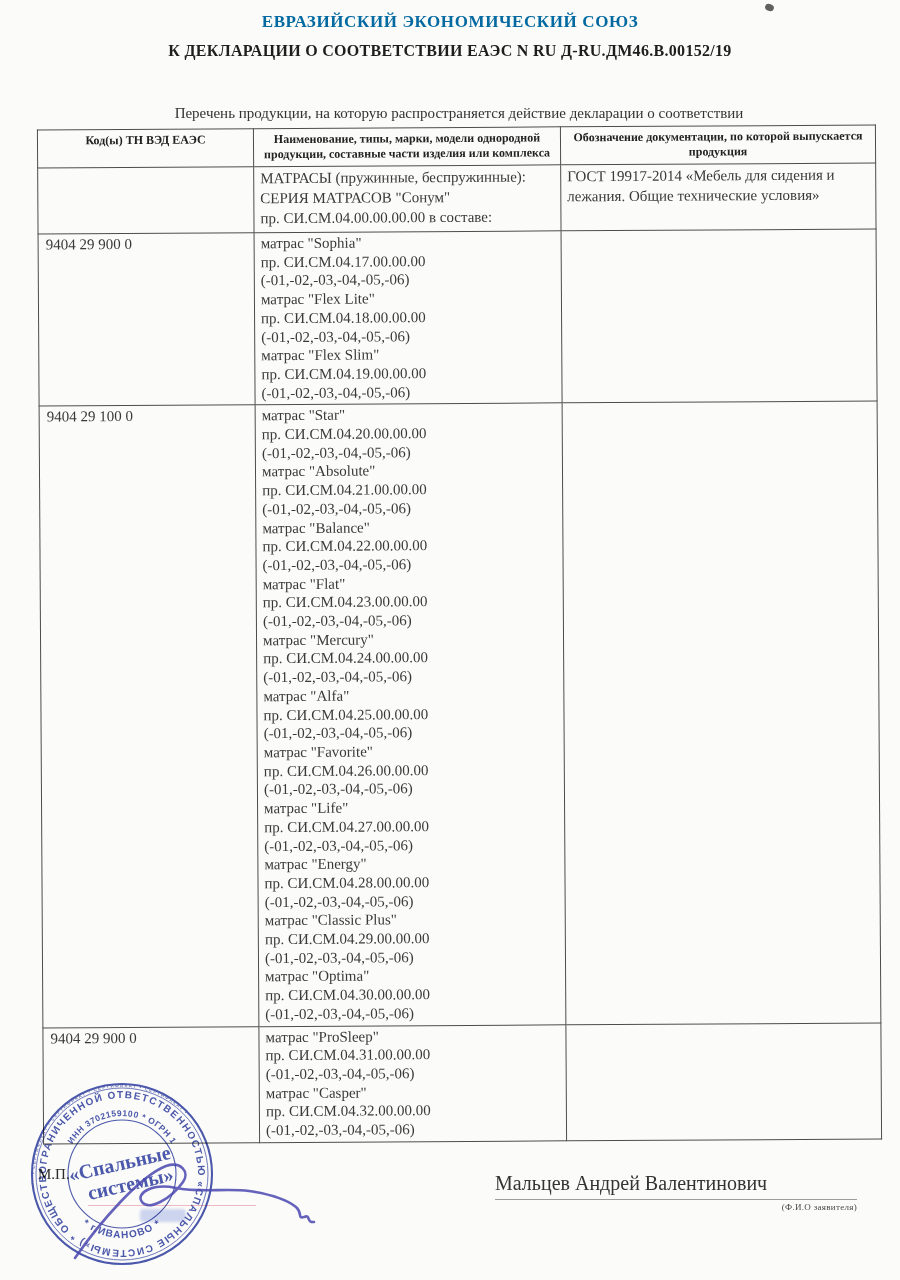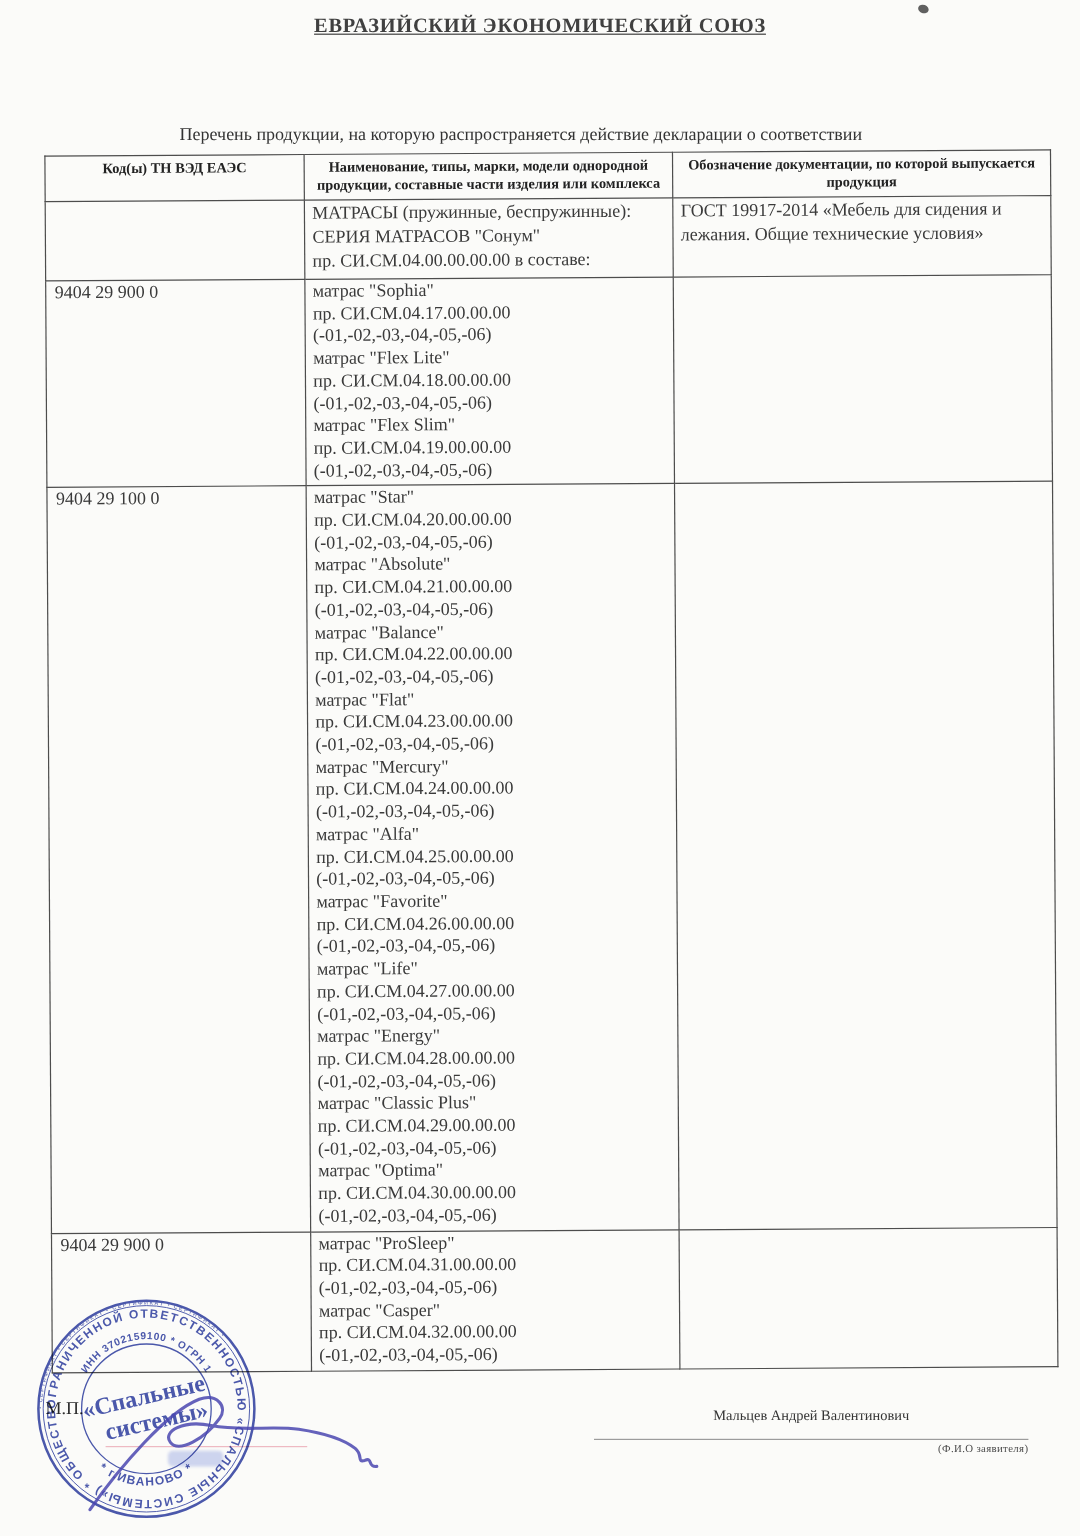--- a/index.html
+++ b/index.html
@@ -5,26 +5,26 @@
   html,body { margin:0; padding:0; }
   body {
     width:900px; height:1280px;
     background:#fbfbf9;
     font-family:"Liberation Serif","DejaVu Serif",serif;
     color:#2e2e2e;
     position:relative;
     overflow:hidden;
   }
   .titles { text-align:center; padding-top:12px; }
-  .t1 { font-size:17px; font-weight:bold; letter-spacing:.6px; color:#404040;text-decoration:underline; }
+  .t1 { font-size:17px; font-weight:bold; letter-spacing:.6px; color:#0369a1; }
   .t2 { margin-top:11px; font-size:16px; font-weight:bold; letter-spacing:.4px; color:#1e1e1e; }
   .t3 { margin-top:10px; font-size:16px; font-weight:bold; letter-spacing:.3px; color:#1e1e1e; }
   .subtitle {
     position:absolute; left:0; top:105px; width:868px;
-    text-align:center; font-size:15px; color:#333;
+    text-align:center; font-size:15px; color:#333;padding-left:25px;
   }
   table.products-table {
     position:absolute; left:40px; top:127px; width:838px;
     border-collapse:collapse; table-layout:fixed;
     transform:rotate(-0.35deg); transform-origin:50% 50%;
   }
   .products-table th, .products-table td {
     border:1px solid #4d4d4d;
     vertical-align:top;
     overflow:hidden;
@@ -41,21 +41,21 @@
   tr.series-row td { line-height:20px; padding-bottom:4px; }
   td.docs { line-height:20.5px; }
   td.code { padding-left:7px; }
 
   .mp {
     position:absolute; left:38px; top:1166px;
     font-size:15px; color:#2c2c2c; z-index:1;
   }
   .applicant-name {
     position:absolute; left:495px; top:1172px; width:362px;
-    text-align:center; font-size:12px; color:#343434;
+    text-align:left; font-size:20px; color:#343434;
   }
   .sig-line {
     position:absolute; left:495px; top:1199px; width:362px;
     border-top:1px solid #9c9c9c; height:0;
   }
   .applicant-caption {
     position:absolute; left:495px; top:1202px; width:362px;
     text-align:right; font-size:9px; color:#4a4a4a; letter-spacing:.3px;
   }
 
@@ -79,20 +79,21 @@
   .speck {
     position:absolute; left:765px; top:4px; width:9px; height:7px;
     background:#3a3a3a; border-radius:50%; opacity:.8; transform:rotate(20deg);
   }
 </style>
 </head>
 <body>
 
 <div class="titles">
   <div class="t1">ЕВРАЗИЙСКИЙ ЭКОНОМИЧЕСКИЙ СОЮЗ</div>
+  <div class="t3">К ДЕКЛАРАЦИИ О СООТВЕТСТВИИ ЕАЭС N RU Д-RU.ДМ46.В.00152/19</div>
 </div>
 
 <div class="subtitle">Перечень продукции, на которую распространяется действие декларации о соответствии</div>
 
 <div class="speck"></div>
 
 <table class="products-table">
   <colgroup>
     <col style="width:216px">
       <col style="width:307px">

